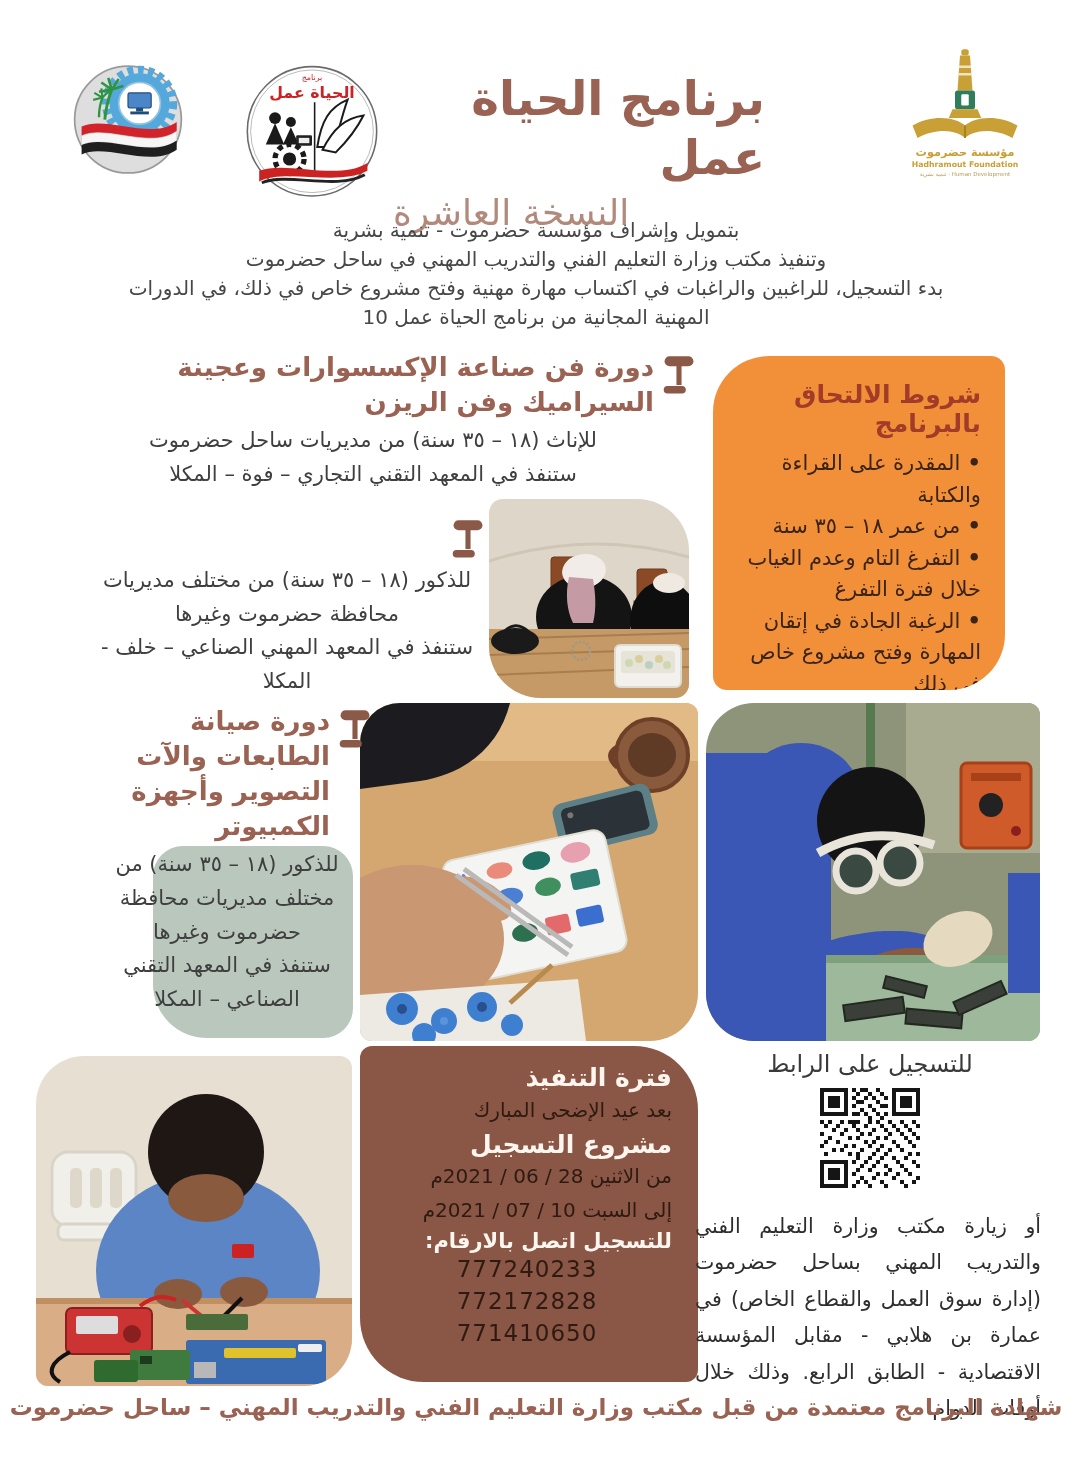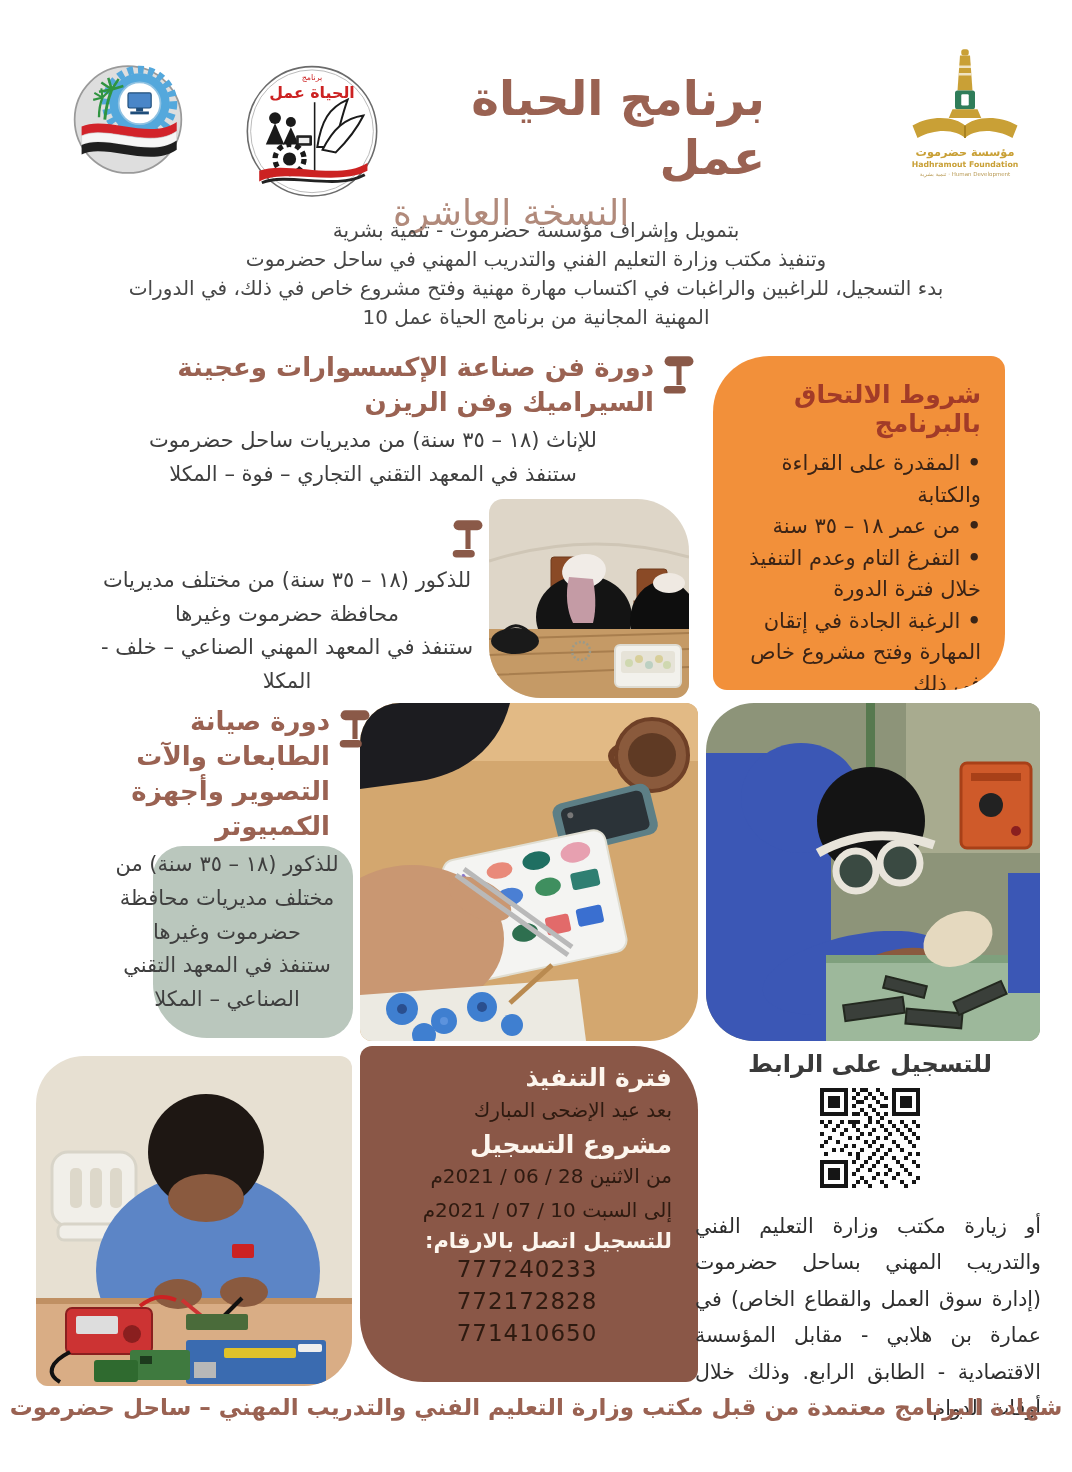--- a/index.html
+++ b/index.html
@@ -51,21 +51,21 @@
   
   .sched-panel { position: absolute; left: 360px; top: 1046px; width: 338px; height: 336px;
     background: #8a5747; border-radius: 12px 64px 12px 64px; padding: 16px 26px 12px 22px; overflow: hidden; }
   .sched-h { font-size: 25px; font-weight: bold; color: #fdf6ee; text-align: right; line-height: 1.3; }
   .sched-v { font-size: 20px; color: #2e1a10; text-align: right; line-height: 1.5; margin-bottom: 4px; }
   .sched-call { font-size: 21px; font-weight: bold; color: #fdf6ee; text-align: right; margin-top: 2px; }
   .sched-phone { font-size: 23px; color: #2e1a10; text-align: center; line-height: 1.4; letter-spacing: 1px; }
 
   
   .register-block { position: absolute; left: 700px; top: 1050px; width: 340px; text-align: center; }
-  .register-title { font-size: 24px; font-weight: bold; color: #3a3a3a; }
+  .register-title { font-size: 24px; font-weight: normal; color: #3a3a3a; }
   .qr-wrap { width: 100px; height: 104px; margin: 8px auto 0 auto; }
   .qr-wrap svg { width: 100%; height: 100%; }
 
   .office-note { position: absolute; left: 695px; top: 1208px; width: 346px;
     font-size: 20.5px; color: #2e2e2e; text-align: justify; line-height: 1.78; }
 
   .footer-note { position: absolute; left: 0; top: 1394px; width: 1072px; text-align: center;
     font-size: 23px; font-weight: bold; color: #9a6252; }
 </style>
 </head>
@@ -140,21 +140,21 @@
     <div>بتمويل وإشراف مؤسسة حضرموت - تنمية بشرية</div>
     <div>وتنفيذ مكتب وزارة التعليم الفني والتدريب المهني في ساحل حضرموت</div>
     <div>بدء التسجيل، للراغبين والراغبات في اكتساب مهارة مهنية وفتح مشروع خاص في ذلك، في الدورات</div>
     <div>المهنية المجانية من برنامج الحياة عمل 10</div>
   </div>
 
   <div class="req-panel">
     <div class="req-title">شروط الالتحاق بالبرنامج</div>
     <div class="req-item">المقدرة على القراءة والكتابة</div>
     <div class="req-item">من عمر ١٨ – ٣٥ سنة</div>
-    <div class="req-item">التفرغ التام وعدم التنفيذ خلال فترة الدورة</div>
+    <div class="req-item">التفرغ التام وعدم الغياب خلال فترة التفرغ</div>
     <div class="req-item">الرغبة الجادة في إتقان المهارة وفتح مشروع خاص في ذلك</div>
   </div>
 
   <div class="course c1">
     <div class="course-head">
       <svg class="gavel" viewBox="0 0 40 46">
         <rect x="3" y="2" width="34" height="12" rx="6" fill="#8a5948"></rect>
         <rect x="17" y="12" width="6" height="24" fill="#8a5948"></rect>
         <rect x="2" y="37" width="26" height="9" rx="4.5" fill="#8a5948"></rect>
       </svg>

